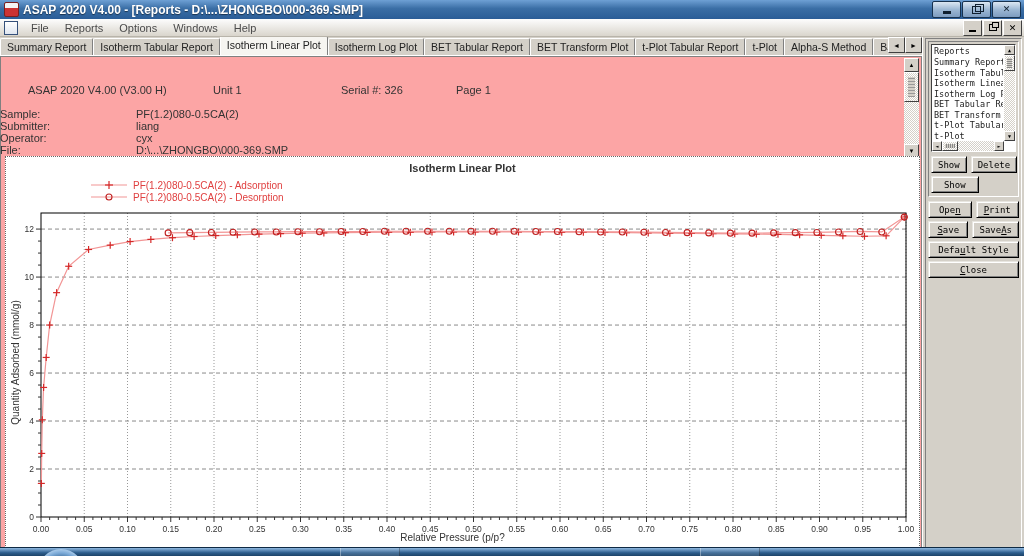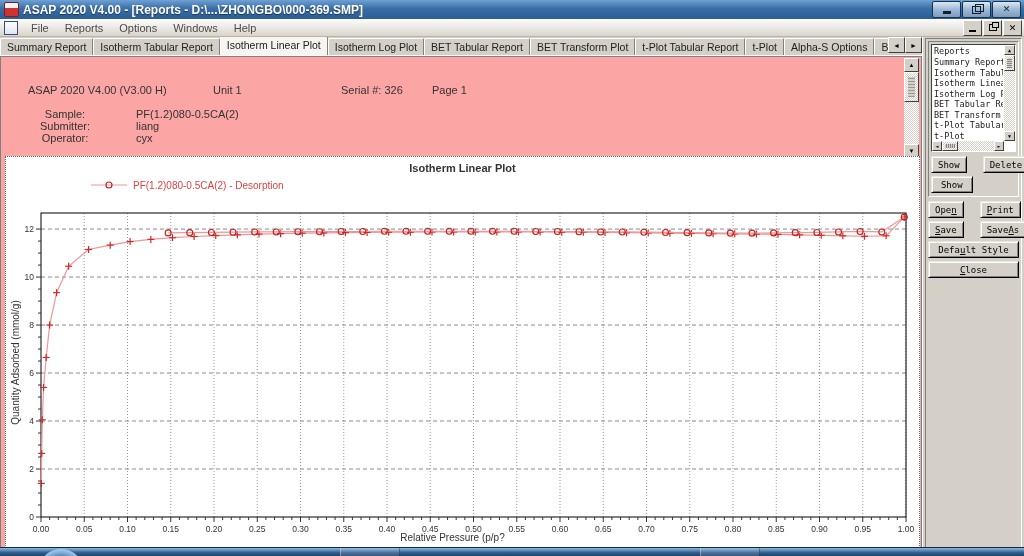--- a/index.html
+++ b/index.html
@@ -44,21 +44,21 @@
   .tab.selected{background:#f6f5f1;margin-top:0;padding-bottom:4px;position:relative;z-index:2;}
   .tab-scroll{position:absolute;right:0;bottom:2px;display:flex;z-index:3;}
   .tab-scroll .sbtn{width:15px;height:14px;background:#d4d0c8;border:1px solid;
                     border-color:#fff #404040 #404040 #fff;font-size:7px;display:flex;align-items:center;justify-content:center;color:#000;}
   
   .report-view{position:relative;flex:1;background:#fca5a5;border-right:1px solid #808080;
                box-shadow:inset 1px 1px 0 #808080;overflow:hidden;}
   .rep-header span{position:absolute;top:28px;color:#333;}
   .sample-block{position:absolute;top:52px;left:0;}
   .sample-row{display:flex;line-height:12px;}
-  .sample-row .lab{width:130px;text-align:center;color:#333;}
+  .sample-row .lab{width:130px;text-align:left;color:#333;}
   .sample-row .val{padding-left:6px;color:#333;}
   
   .rscroll{position:absolute;right:2px;top:2px;width:15px;height:100px;
            background:repeating-conic-gradient(#fff 0 25%,#d4d0c8 0 50%) 0 0/2px 2px;}
   .rs-btn{width:15px;height:14px;background:#d4d0c8;border:1px solid;border-color:#fff #404040 #404040 #fff;
           font-size:6px;display:flex;align-items:center;justify-content:center;color:#000;box-sizing:border-box;}
   .rs-down{position:absolute;bottom:0;}
   .rs-thumb{position:absolute;top:14px;width:15px;height:30px;background:#d4d0c8;
             border:1px solid;border-color:#fff #404040 #404040 #fff;box-sizing:border-box;
             background-image:repeating-linear-gradient(#d4d0c8 0 2px,#999 2px 3px);background-clip:content-box;padding:4px 3px;}
@@ -90,21 +90,21 @@
        background:repeating-conic-gradient(#fff 0 25%,#d4d0c8 0 50%) 0 0/2px 2px;}
   .sb-btn{position:absolute;background:#d4d0c8;border:1px solid;border-color:#fff #404040 #404040 #fff;
           display:flex;align-items:center;justify-content:center;font-size:5px;color:#000;box-sizing:border-box;}
   .sb-thumb{position:absolute;background:#d4d0c8;border:1px solid;border-color:#fff #404040 #404040 #fff;box-sizing:border-box;}
   .grip-h{background-image:repeating-linear-gradient(#d4d0c8 0 1px,#888 1px 2px);background-clip:content-box;padding:2px;}
   .grip-v{background-image:repeating-linear-gradient(90deg,#d4d0c8 0 1px,#888 1px 2px);background-clip:content-box;padding:2px;}
   .btn{background:#d4d0c8;border:1px solid;border-color:#e8e6e0 #000 #000 #e8e6e0;
        box-shadow:inset 1px 1px 0 #fff,inset -1px -1px 0 #808080;
        font-family:"DejaVu Sans Mono",monospace;font-size:9px;color:#000;height:17px;
        display:flex;align-items:center;justify-content:center;box-sizing:border-box;width:100%;}
-  .btn-row{display:flex;gap:16px;margin-bottom:3px;}
+  .btn-row{display:flex;gap:4px;margin-bottom:3px;}
   .btn-row .half{flex:1;}
   
   .taskbar{position:absolute;left:0;right:0;bottom:0;height:8px;
            background:linear-gradient(#8fb8e0,#2c5d8c 60%,#1d4368);overflow:hidden;border-top:1px solid #0f2a44;}
   .orb{position:absolute;left:38px;top:1px;width:46px;height:46px;border-radius:50%;
        background:radial-gradient(circle at 50% 55%,#b23 0 20%,#1d4a74 38%,#79a8d6 62%,#bcd8f2 78%,#5c8cbf 100%);}
   .tb-sep{position:absolute;top:0;bottom:0;width:58px;background:rgba(255,255,255,.12);border-left:1px solid rgba(255,255,255,.35);border-right:1px solid rgba(0,0,0,.3);}
 </style>
 </head>
 <body>
@@ -146,60 +146,72 @@
   <div class="left-col">
     <div class="tabstrip" id="tabstrip">
       <div class="tab">Summary Report</div>
         <div class="tab">Isotherm Tabular Report</div>
         <div class="tab selected">Isotherm Linear Plot</div>
         <div class="tab">Isotherm Log Plot</div>
         <div class="tab">BET Tabular Report</div>
         <div class="tab">BET Transform Plot</div>
         <div class="tab">t-Plot Tabular Report</div>
         <div class="tab">t-Plot</div>
-        <div class="tab">Alpha-S Options</div>
+        <div class="tab">Alpha-S Method</div>
         <div class="tab">BJH Desorption Cumulative Pore Volume (Larger)</div>
         <div class="tab-scroll">
         <div class="sbtn">◄</div>
         <div class="sbtn">►</div>
       </div>
     </div>
 
     <div class="report-view">
       <div class="rep-header">
         <span style="left:28px">ASAP 2020 V4.00 (V3.00 H)</span>
         <span style="left:213px">Unit 1</span>
         <span style="left:341px">Serial #: 326</span>
-        <span style="left:432px">Page 1</span>
+        <span style="left:456px">Page 1</span>
       </div>
 
       <div class="sample-block">
         <div class="sample-row">
             <span class="lab">Sample:</span>
             <span class="val">PF(1.2)080-0.5CA(2)</span>
           </div>
         <div class="sample-row">
             <span class="lab">Submitter:</span>
             <span class="val">liang</span>
           </div>
         <div class="sample-row">
             <span class="lab">Operator:</span>
             <span class="val">cyx</span>
           </div>
+        <div class="sample-row">
+            <span class="lab">File:</span>
+            <span class="val">D:\...\ZHONGBO\000-369.SMP</span>
+          </div>
       </div>
 
       <div class="rscroll">
         <div class="rs-btn">▲</div>
         <div class="rs-thumb"></div>
         <div class="rs-btn rs-down">▼</div>
       </div>
 
       <div class="chart-box">
         <div class="chart-title">Isotherm Linear Plot</div>
         <div class="legend" id="chart-legend">
+            <div class="legend-row">
+              <svg width="38" height="10">
+                <line x1="1" y1="5" x2="37" y2="5" stroke="#f29595" stroke-width="1.2"></line>
+                <line x1="15" y1="5" x2="23" y2="5" stroke="#d42828" stroke-width="1.2"></line>
+                <line x1="19" y1="1" x2="19" y2="9" stroke="#d42828" stroke-width="1.2"></line>
+              </svg>
+              <span class="legend-label" style="color: rgb(224, 64, 64);">PF(1.2)080-0.5CA(2) - Adsorption</span>
+            </div>
             <div class="legend-row">
               <svg width="38" height="10">
                 <line x1="1" y1="5" x2="37" y2="5" stroke="#f29595" stroke-width="1.2"></line>
                 <circle cx="19" cy="5" r="3" fill="none" stroke="#c02020" stroke-width="1.1"></circle>
               </svg>
               <span class="legend-label" style="color: rgb(224, 64, 64);">PF(1.2)080-0.5CA(2) - Desorption</span>
             </div>
           </div>
         <svg id="plot" width="911" height="388">
             <line x1="78.25" y1="56" x2="78.25" y2="360" stroke="#999999" stroke-width="1" stroke-dasharray="1 2"></line>

